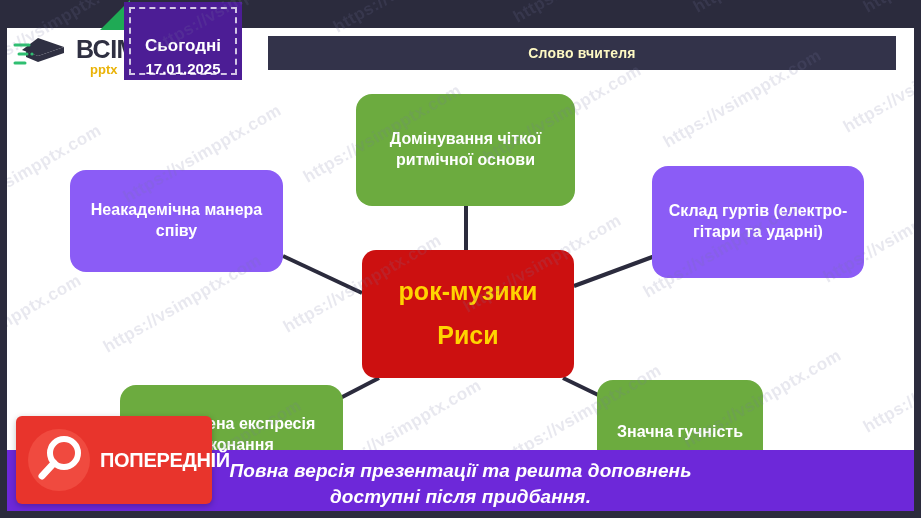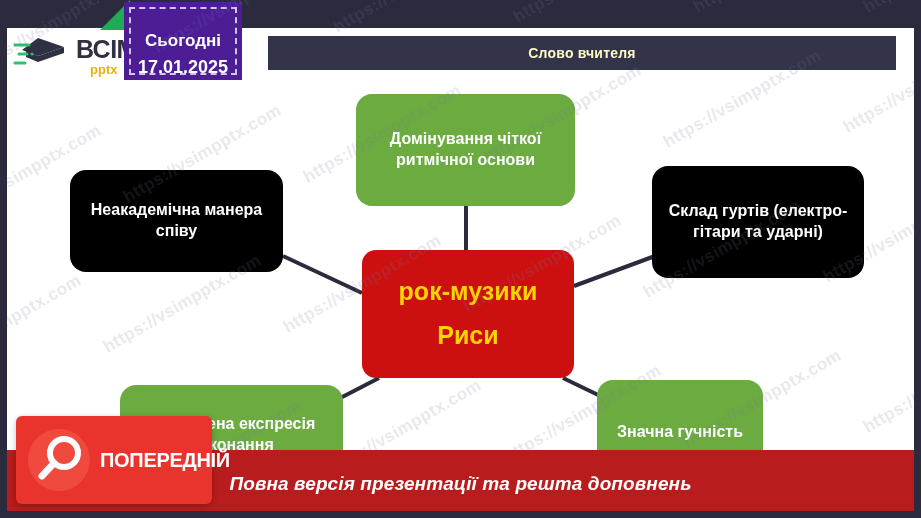--- a/index.html
+++ b/index.html
@@ -138,21 +138,21 @@
     border: 2px dashed rgba(255,255,255,0.75);
   }
   .date-badge span {
     position: relative;
     color: #ffffff;
     font-size: 17px;
     font-weight: bold;
     line-height: 1.45;
     z-index: 2;
   }
-  .date-badge .d-date { font-size: 18px; }
+  .date-badge .d-date { font-size: 15px; }
 
   
   .badge-wedge {
     position: absolute;
     left: 100px;
     top: 0;
     width: 30px;
     height: 30px;
     background: #1faa55;
     z-index: 16;
@@ -181,21 +181,21 @@
     text-align: center;
     box-sizing: border-box;
     padding: 6px 10px;
     z-index: 25;
     color: #ffffff;
     font-weight: bold;
     font-size: 16px;
     line-height: 1.3;
   }
   .node.green { background: #6cab3f; }
-  .node.orange { background: #000000; }
+  .node.orange { background: #8b5cf6; }
   .node.center {
     background: #cc1010;
     color: #ffd400;
     font-size: 25px;
     line-height: 1.75;
     border-radius: 14px;
   }
 
   
   #node-top      { left: 349px; top: 66px;  width: 219px; height: 112px; }
@@ -205,21 +205,21 @@
   #node-botleft  { left: 113px; top: 357px; width: 223px; height: 100px; }
   #node-botright { left: 590px; top: 352px; width: 166px; height: 105px; }
 
   
   .bottom-banner {
     position: absolute;
     left: 0;
     bottom: 0;
     width: 921px;
     height: 68px;
-    background: #b91c1c;
+    background: #6d28d9;
     z-index: 50;
     display: flex;
     flex-direction: column;
     align-items: center;
     justify-content: center;
   }
   .bottom-banner-line {
     color: #ffffff;
     font-size: 19px;
     font-style: italic;
@@ -377,20 +377,21 @@
   </div>
 
   <div class="badge-wedge"></div>
   <div class="date-badge">
     <span class="d-label">Сьогодні</span>
     <span class="d-date">17.01.2025</span>
   </div>
 
   <div class="bottom-banner">
     <div class="bottom-banner-line">Повна версія презентації та решта доповнень</div>
+    <div class="bottom-banner-line">доступні після придбання.</div>
   </div>
 
   <div class="preview-badge">
     <div class="preview-circle">
       <svg viewBox="0 0 62 62" width="62" height="62">
         <circle cx="36" cy="24" r="14" fill="none" stroke="#ffffff" stroke-width="6"></circle>
         <line x1="26" y1="34" x2="14" y2="47" stroke="#ffffff" stroke-width="7" stroke-linecap="round"></line>
       </svg>
     </div>
     <div class="preview-label">

